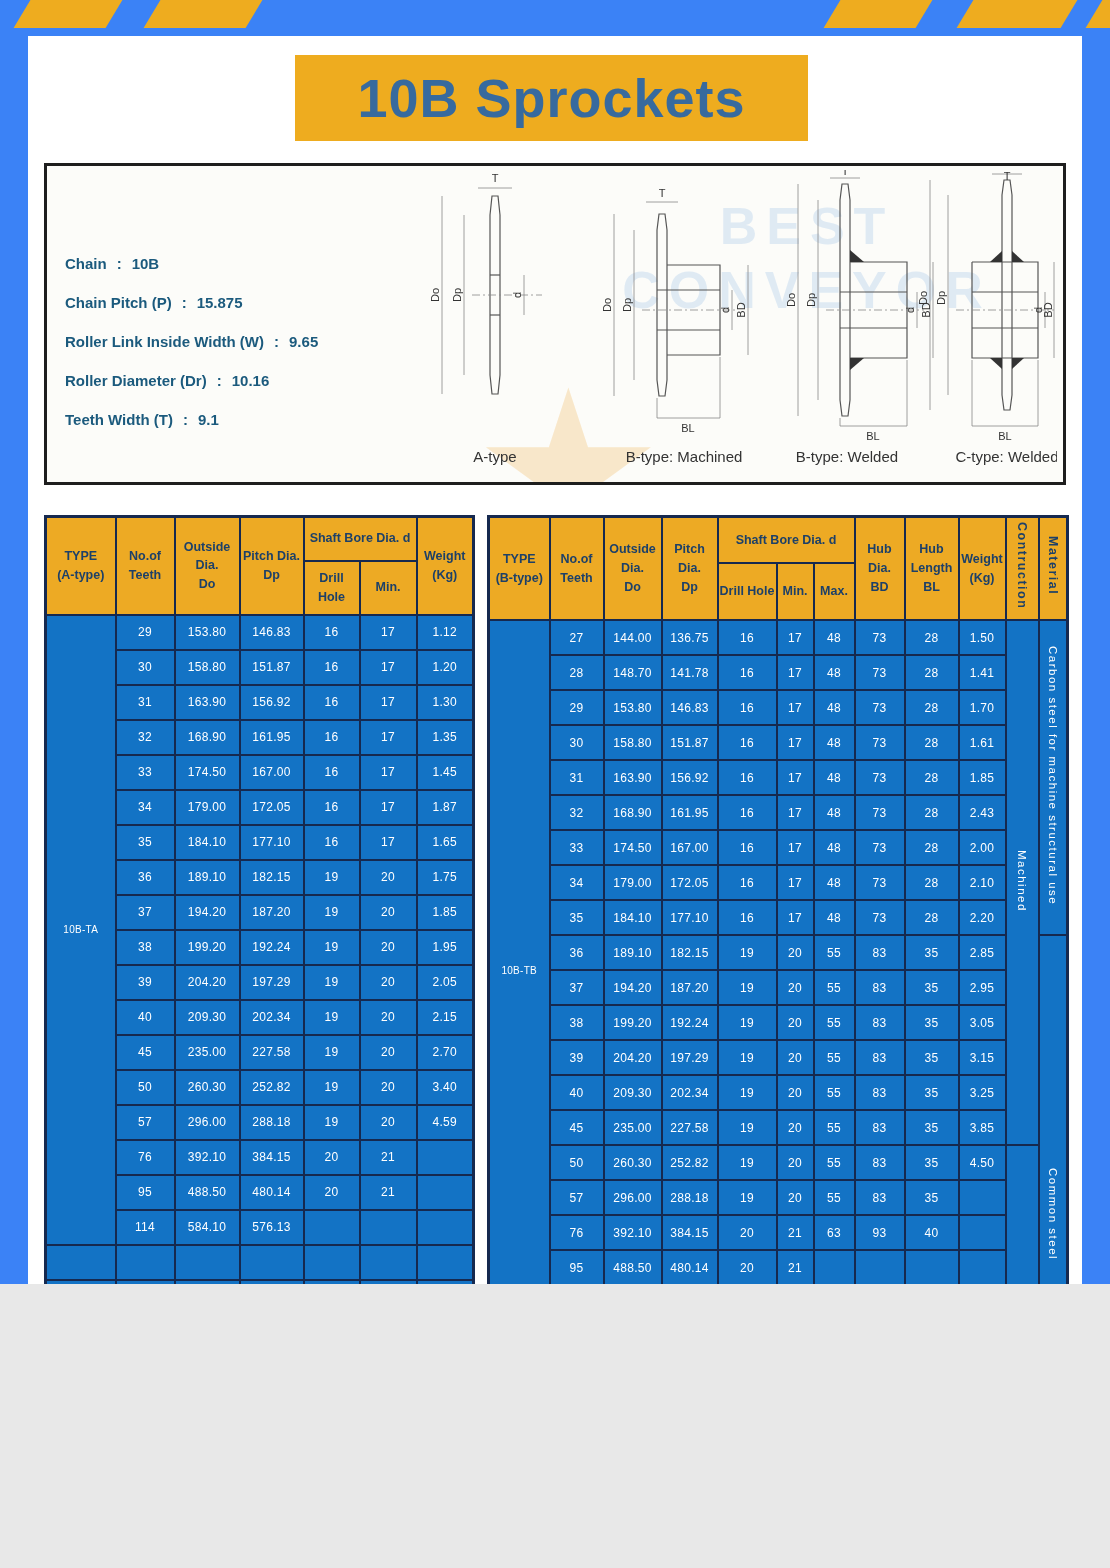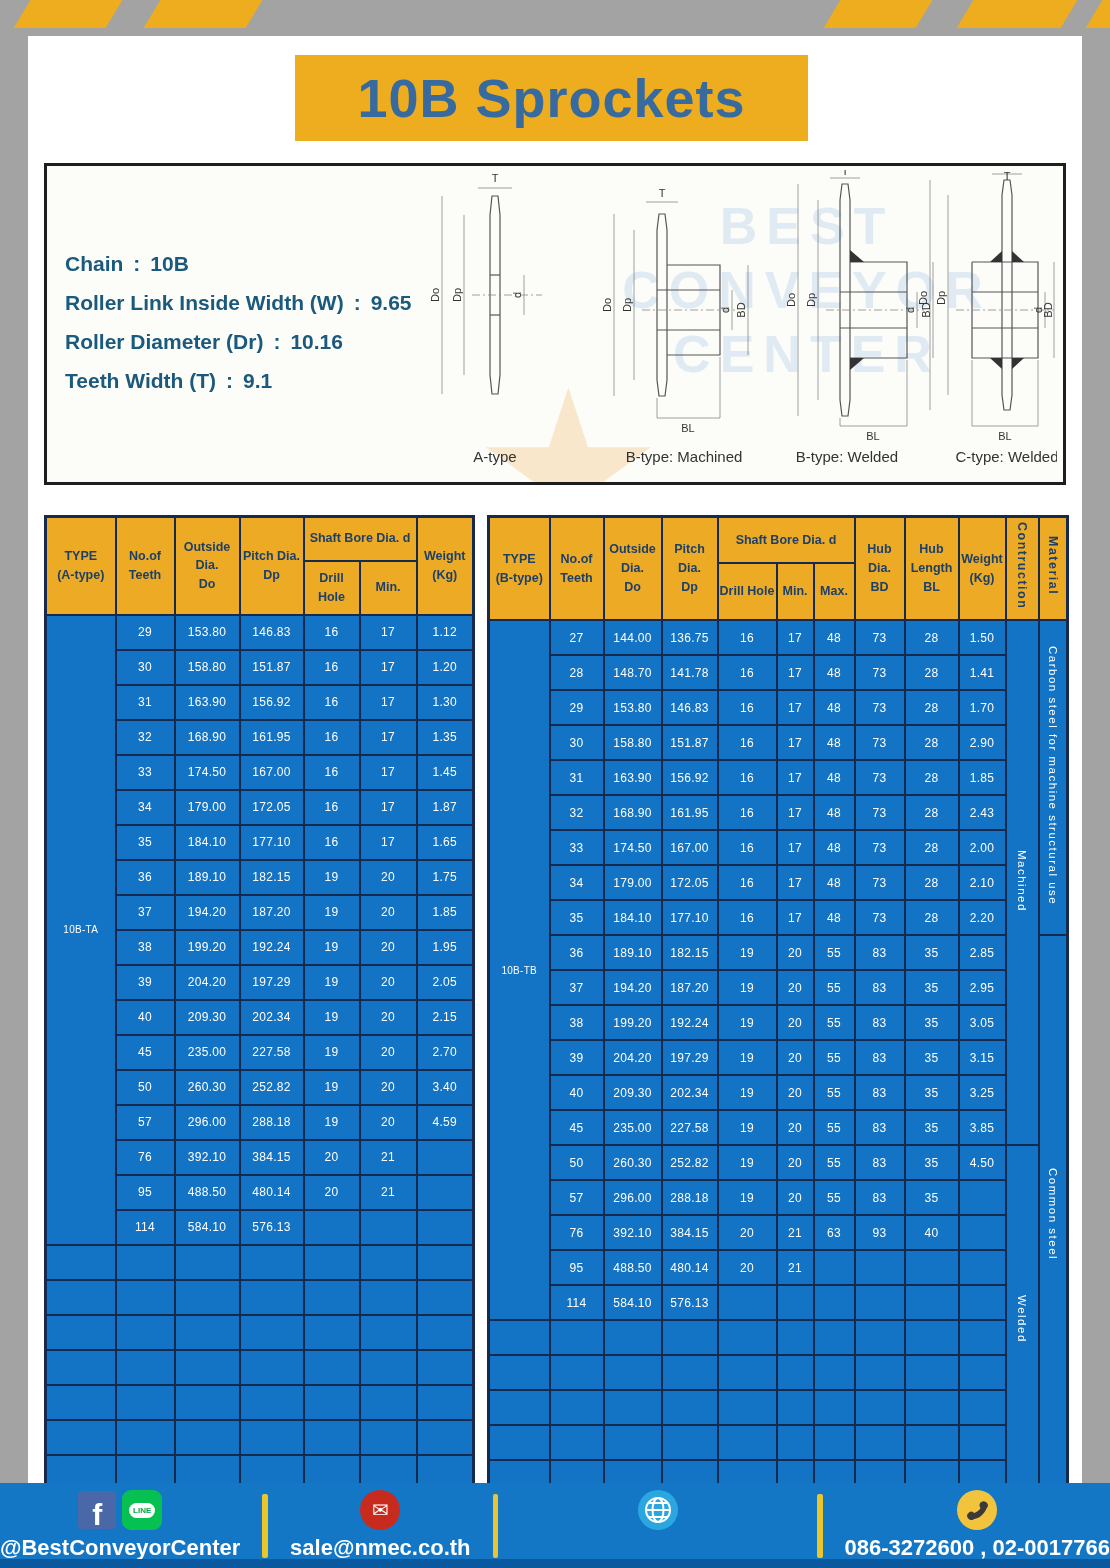--- a/index.html
+++ b/index.html
@@ -1,35 +1,35 @@
 <!DOCTYPE html>
 <html><head>
 <meta charset="utf-8">
 <style>
   html,body{margin:0;padding:0;background:#e8e8e8;}
-  .sheet{position:relative;width:1110px;height:1568px;background:#a3a3a3;overflow:hidden;
+  .sheet{position:relative;width:1110px;height:1284px;background:#3b82f6;overflow:hidden;
          font-family:"Liberation Sans",sans-serif;}
   .content{position:absolute;left:28px;top:36px;width:1054px;height:1447px;background:#ffffff;}
   
   .topband{position:absolute;top:0;left:0;width:1110px;height:28px;overflow:hidden;}
   .stripe{position:absolute;top:0;height:28px;background:#eeac1f;transform:skewX(-31deg);}
   .s1{left:22px;width:92px;}  .s2{left:152px;width:102px;}
   .s3{left:832px;width:92px;} .s4{left:965px;width:104px;} .s5{left:1094px;width:60px;}
   
   .banner{position:absolute;left:295px;top:55px;width:513px;height:86px;background:#eeac1f;
           display:flex;align-items:center;justify-content:center;}
   .banner .t{color:#376a9e;font-size:54px;font-weight:bold;letter-spacing:1px;}
   
   .dbox{position:absolute;left:44px;top:163px;width:1022px;height:322px;background:#fcfcf9;
         border:3px solid #1e1e1e;box-sizing:border-box;overflow:hidden;}
   .wm-star{position:absolute;left:425px;top:195px;font-size:215px;color:#f4c985;opacity:.4;line-height:1;}
   .wm{position:absolute;left:560px;top:28px;width:400px;text-align:center;opacity:.3;}
   .wm div{font-size:52px;font-weight:bold;color:#9fc3e8;letter-spacing:9px;line-height:64px;}
   .specs{position:absolute;left:18px;top:78px;}
-  .spec-line{font-size:21px;font-weight:bold;color:#1b5a7d;line-height:39px;white-space:nowrap;}
+  .spec-line{font-size:15px;font-weight:bold;color:#1b5a7d;line-height:39px;white-space:nowrap;}
   .spec-line .sep{padding:0 10px;}
   .diagrams{position:absolute;left:355px;top:4px;}
   .diagrams text{font-family:"Liberation Sans",sans-serif;}
   .cap{font-size:15px;fill:#333;}
   .dimlab{font-size:11px;fill:#333;}
   
   .table-a{position:absolute;left:44px;top:515px;width:428px;}
   .table-b{position:absolute;left:487px;top:515px;width:579px;}
   .sp-table{border-collapse:collapse;table-layout:fixed;width:100%;border:3px solid #16294f;}
   .sp-table th,.sp-table td{border:2px solid #16294f;text-align:center;vertical-align:middle;overflow:hidden;}
@@ -77,21 +77,20 @@
 
   <div class="banner">
     <div class="t">10B Sprockets</div>
   </div>
 
   <div class="dbox">
     <div class="wm-star">★</div>
     <div class="wm">
       <div>BEST</div>
       <div>CONVEYOR</div>
-      <div>CENTER</div>
     </div>
 
     <svg class="diagrams" width="655" height="300" viewBox="0 0 655 300">
       <g stroke="#555" fill="none" stroke-width="1.2">
 
         <path d="M88,45 L90,26 L96,26 L98,45 L98,205 L96,224 L90,224 L88,205 Z"></path>
         <line x1="88" y1="105" x2="98" y2="105"></line>
           <line x1="88" y1="145" x2="98" y2="145"></line>
 
         <path d="M255,60 L257,44 L263,44 L265,60 L265,210 L263,226 L257,226 L255,210 Z"></path>
@@ -185,20 +184,21 @@
 
         <text class="cap" x="93" y="292" text-anchor="middle">A-type</text>
         <text class="cap" x="282" y="292" text-anchor="middle">B-type: Machined</text>
         <text class="cap" x="445" y="292" text-anchor="middle">B-type: Welded</text>
         <text class="cap" x="605" y="292" text-anchor="middle">C-type: Welded</text>
       </g>
     </svg>
 
     <div class="specs">
       <div class="spec-line"><span>Chain</span><span class="sep">:</span><span>10B</span></div>
+      <div class="spec-line"><span>Chain Pitch (P)</span><span class="sep">:</span><span>15.875</span></div>
       <div class="spec-line"><span>Roller Link Inside Width (W)</span><span class="sep">:</span><span>9.65</span></div>
       <div class="spec-line"><span>Roller Diameter (Dr)</span><span class="sep">:</span><span>10.16</span></div>
       <div class="spec-line"><span>Teeth Width (T)</span><span class="sep">:</span><span>9.1</span></div>
     </div>
   </div>
 
   <div class="table-a">
       <table class="sp-table">
         <colgroup>
           <col style="width: 70px;">
@@ -524,21 +524,21 @@
           </tr>
           <tr>
             <td>30</td>
             <td>158.80</td>
             <td>151.87</td>
             <td>16</td>
             <td>17</td>
             <td>48</td>
             <td>73</td>
             <td>28</td>
-            <td>2.90</td>
+            <td>1.61</td>
           </tr>
           <tr>
             <td>31</td>
             <td>163.90</td>
             <td>156.92</td>
             <td>16</td>
             <td>17</td>
             <td>48</td>
             <td>73</td>
             <td>28</td>

